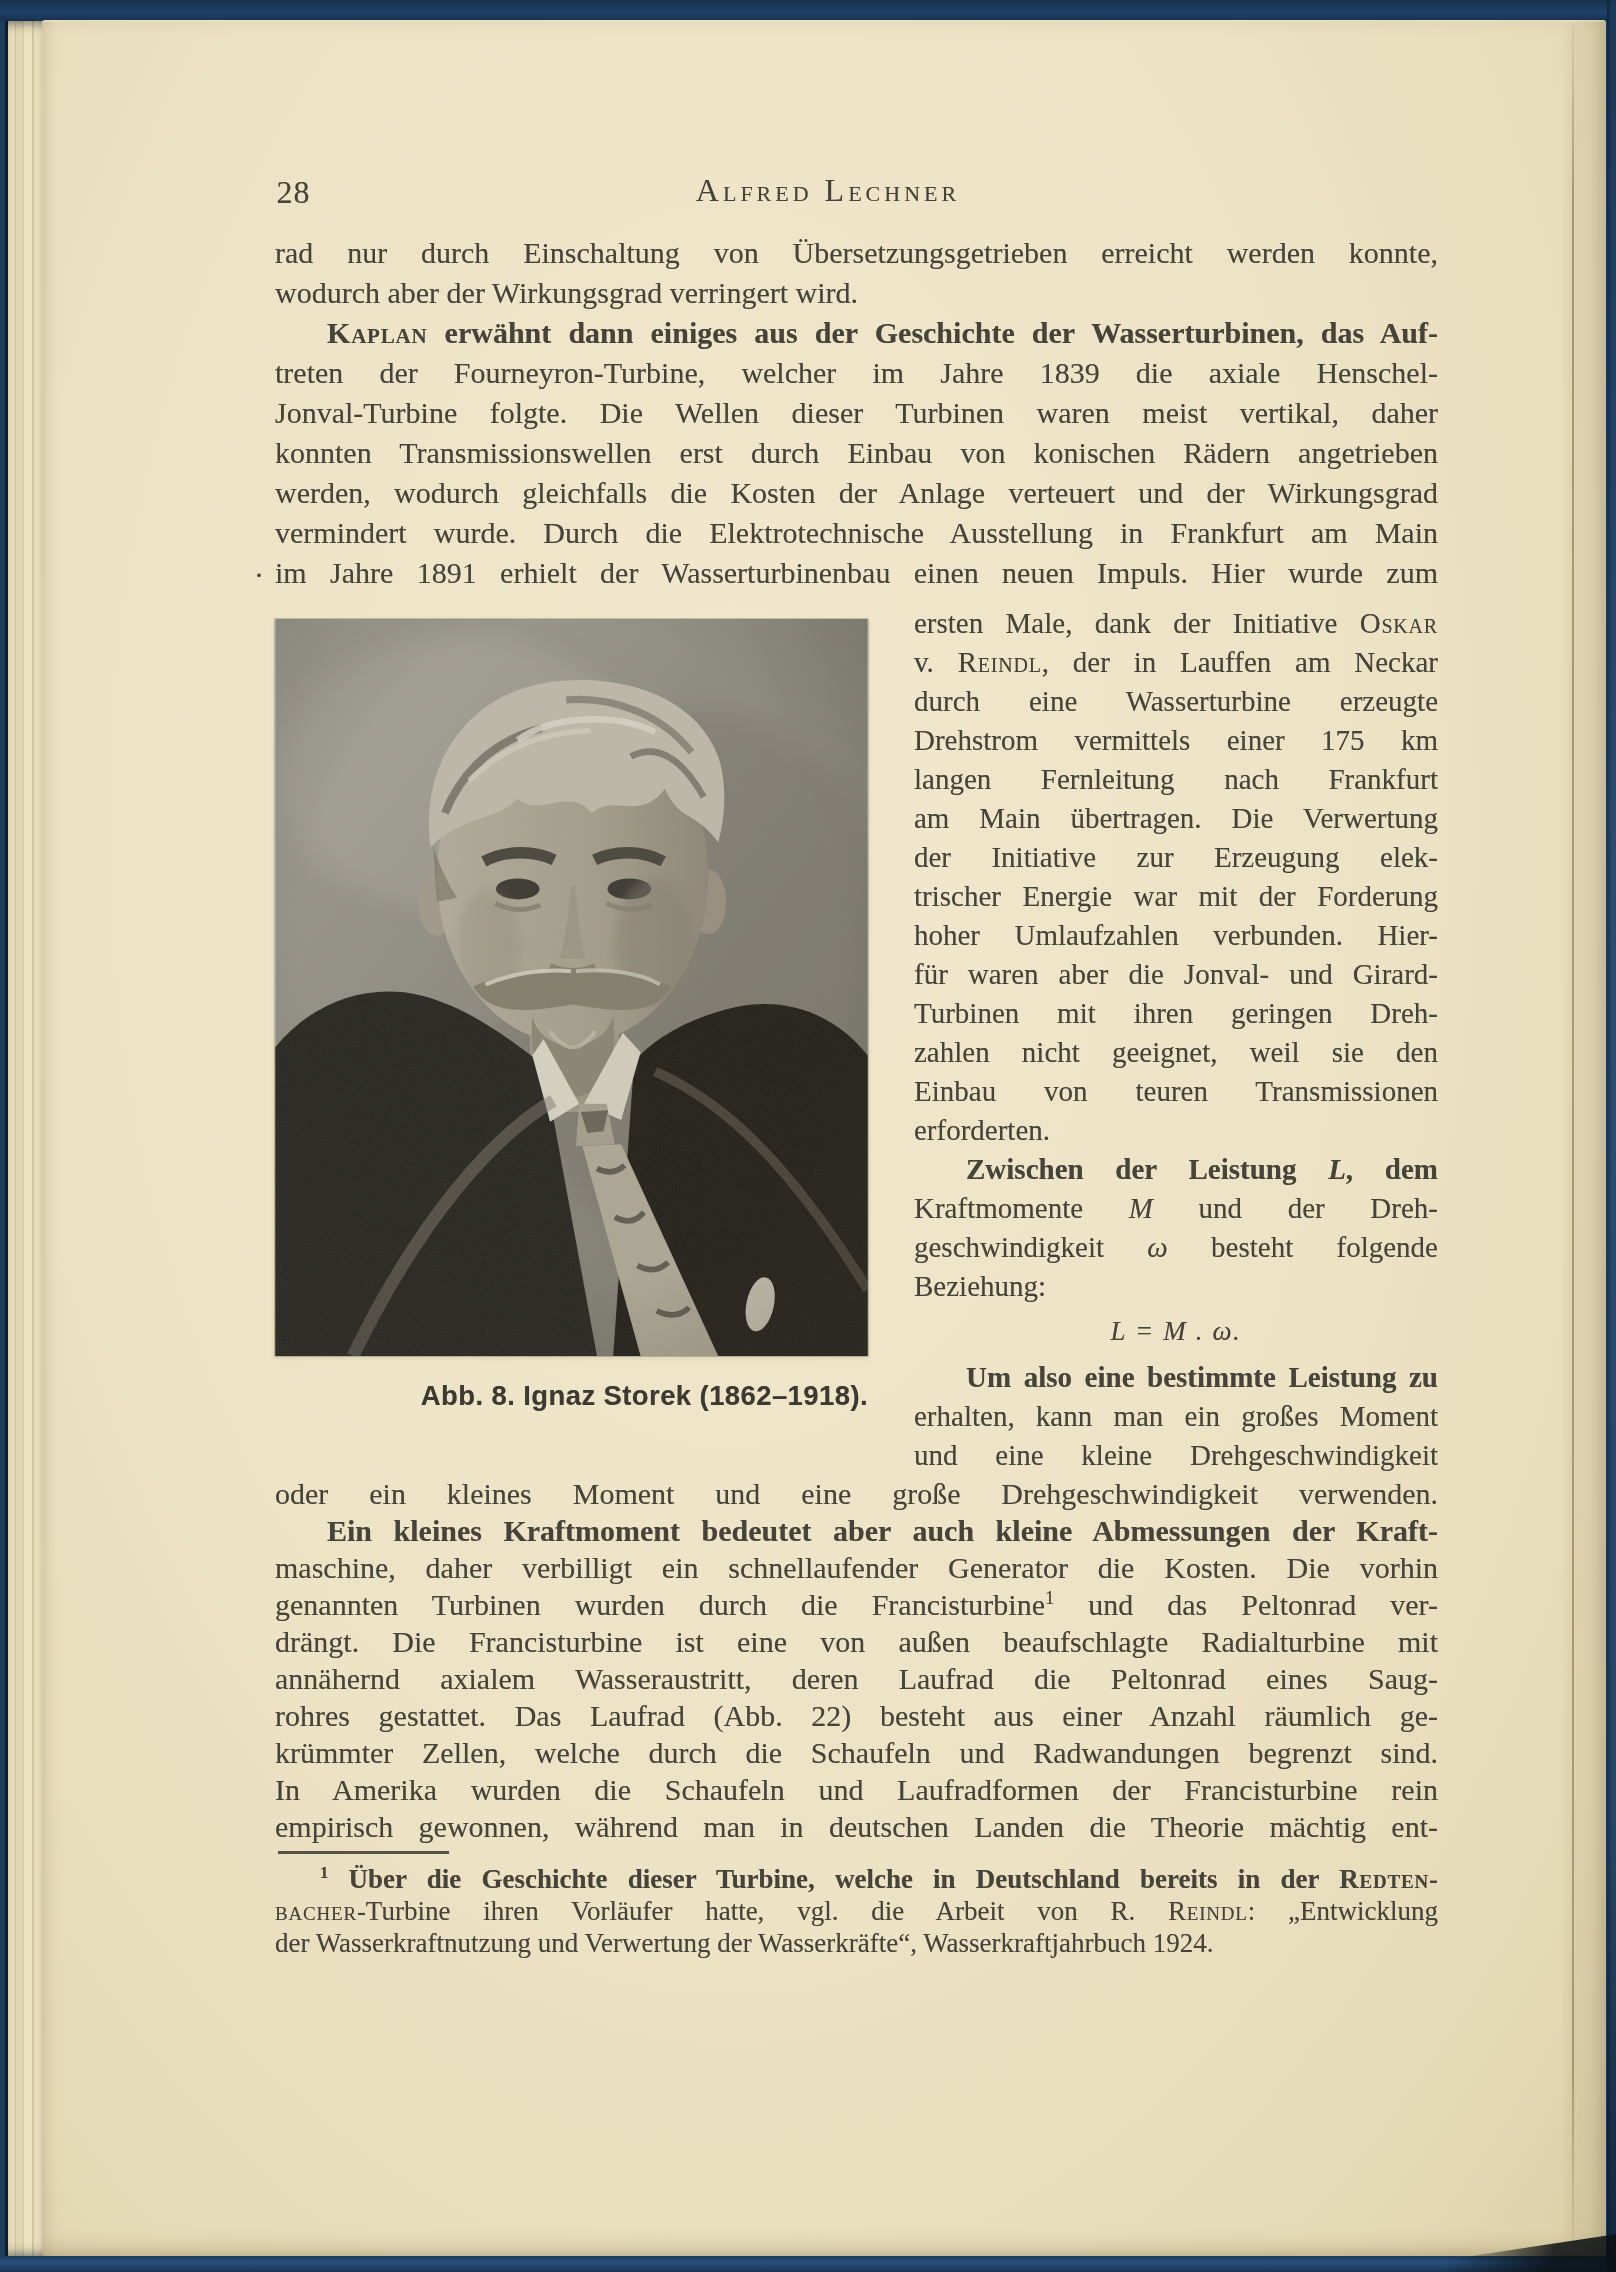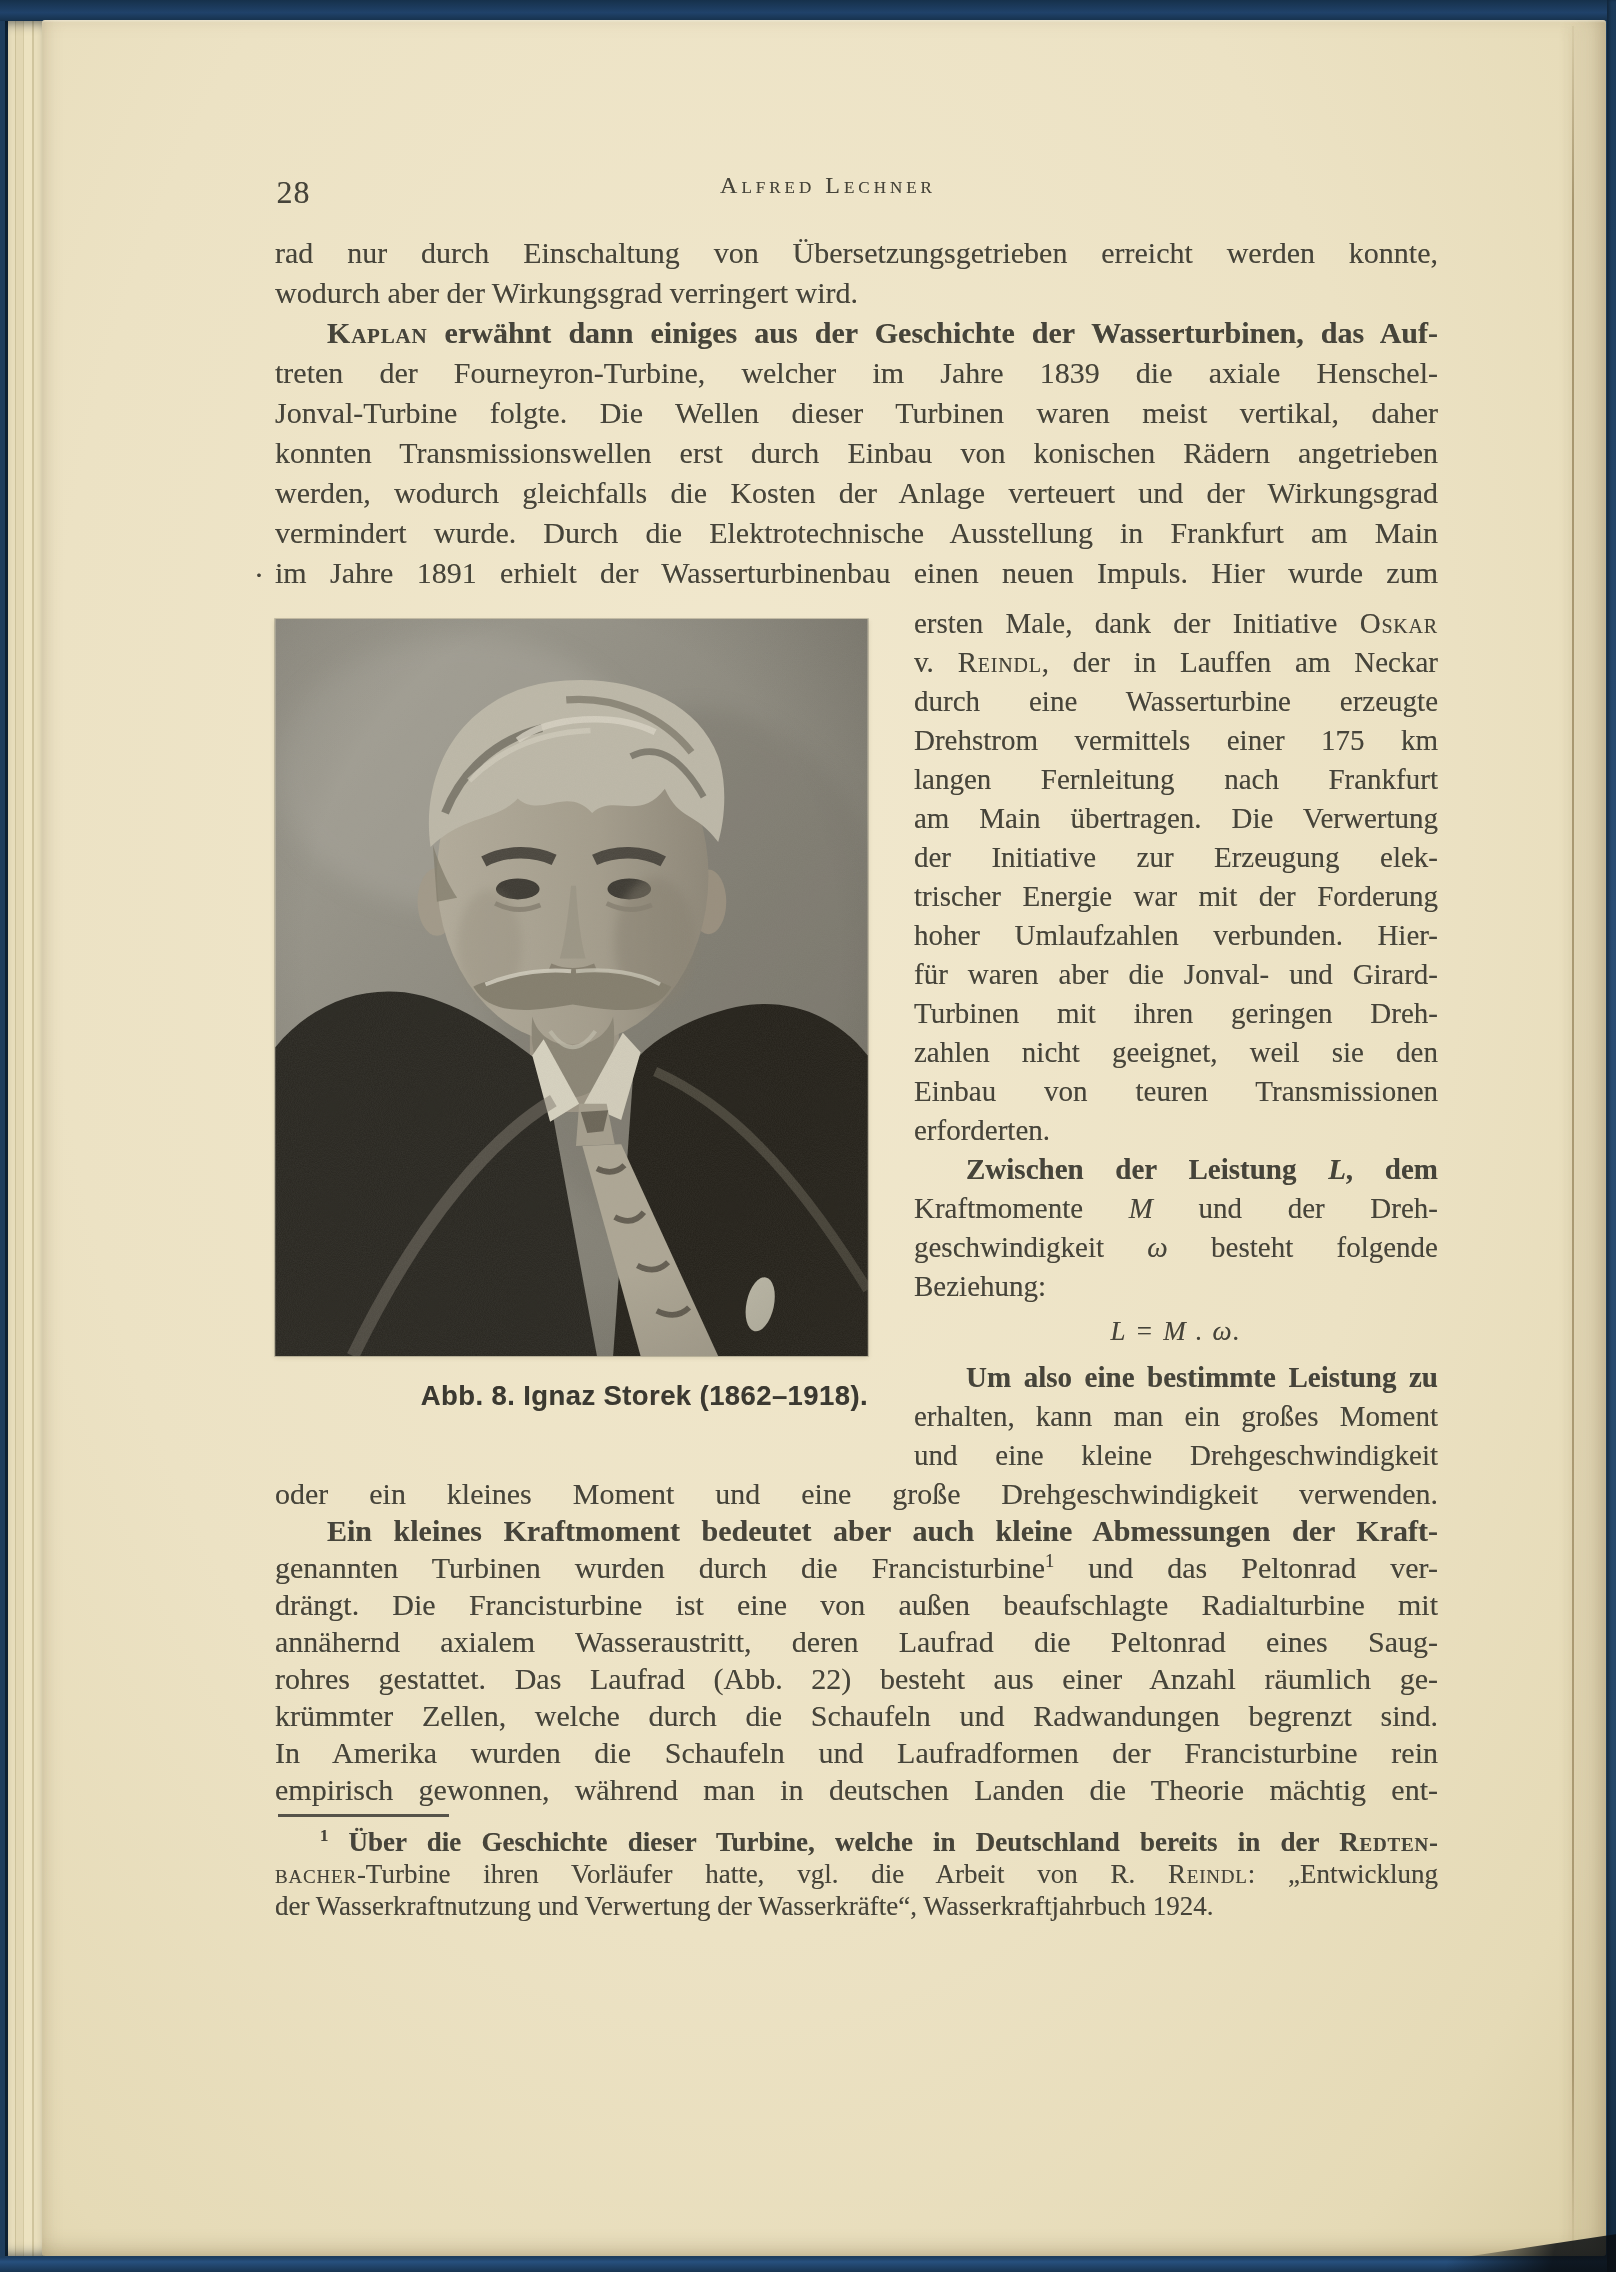--- a/index.html
+++ b/index.html
@@ -27,21 +27,21 @@
     background:linear-gradient(180deg,#1b3a59,#2a4d74 40%,#254768 80%,#12273c);
     box-shadow:inset 2.4px 0 3.2px rgba(0,0,0,.35);}
   .corner-shadow{position:absolute;right:0;bottom:0;width:259px;height:39px;
     background:linear-gradient(100deg,rgba(10,14,18,0) 35%,rgba(10,14,18,.85) 75%);
     clip-path:polygon(0 100%,100% 0,100% 100%);}
 
   .content{position:absolute;left:275px;top:147px;width:1163px;color:var(--c-ink,#46443a);
     text-shadow:0 0 0.5px rgba(70,66,54,.45);margin-top:25px;}
   .header{position:relative;height:61px;}
   .pagenum{position:absolute;left:1.6px;top:1.6px;font-size:32px;letter-spacing:0.8px;}
-  .rhead{position:absolute;left:0;right:57px;top:0;text-align:center;font-size:24px;
+  .rhead{position:absolute;left:0;right:57px;top:0;text-align:center;font-size:32px;
     font-variant:small-caps;letter-spacing:4px;}
 
   .body{font-size:30px;}
   .tl{line-height:40px;text-align:justify;text-align-last:justify;}
   .tl.e{text-align-last:left;}
   .tl.i{text-indent:52px;font-weight:bold;}
   .sc{font-variant:small-caps;letter-spacing:0.8px;}
   sup{font-size:62%;line-height:0;vertical-align:super;}
 
   .margin-mark{position:absolute;left:-21px;top:383px;font-size:30px;line-height:40px;}
@@ -200,20 +200,21 @@
               <div class="tl i">Um also eine bestimmte Leistung zu</div>
               <div class="tl">erhalten, kann man ein großes Moment</div>
               <div class="tl">und eine kleine Drehgeschwindigkeit</div>
             </div>
         </div>
       </div>
 
       <div class="bottom">
           <div class="tl">oder ein kleines Moment und eine große Drehgeschwindigkeit verwenden.</div>
           <div class="tl i">Ein kleines Kraftmoment bedeutet aber auch kleine Abmessungen der Kraft-</div>
+          <div class="tl">maschine, daher verbilligt ein schnellaufender Generator die Kosten. Die vorhin</div>
           <div class="tl">genannten Turbinen wurden durch die Francisturbine<sup>1</sup> und das Peltonrad ver-</div>
           <div class="tl">drängt. Die Francisturbine ist eine von außen beaufschlagte Radialturbine mit</div>
           <div class="tl">annähernd axialem Wasseraustritt, deren Laufrad die Peltonrad eines Saug-</div>
           <div class="tl">rohres gestattet. Das Laufrad (Abb. 22) besteht aus einer Anzahl räumlich ge-</div>
           <div class="tl">krümmter Zellen, welche durch die Schaufeln und Radwandungen begrenzt sind.</div>
           <div class="tl">In Amerika wurden die Schaufeln und Laufradformen der Francisturbine rein</div>
           <div class="tl">empirisch gewonnen, während man in deutschen Landen die Theorie mächtig ent-</div>
         </div>
       <div class="fnsep"></div>
       <div class="footnote">

